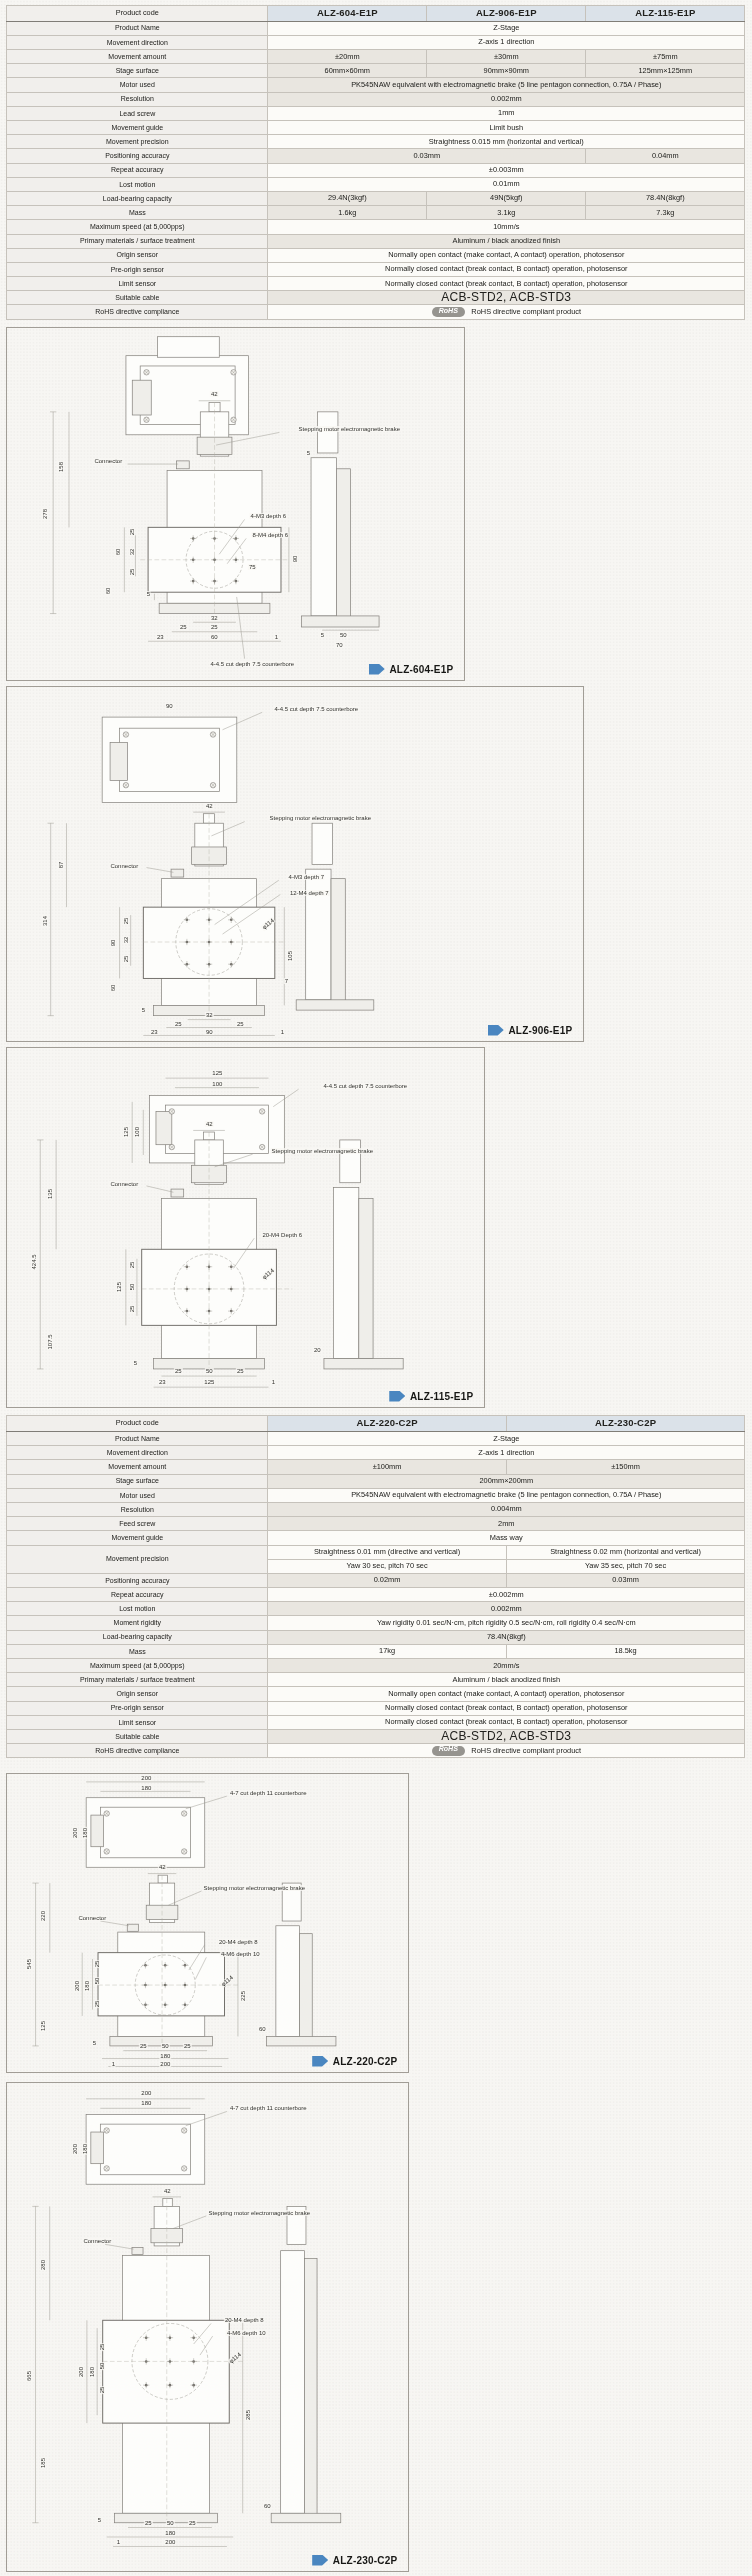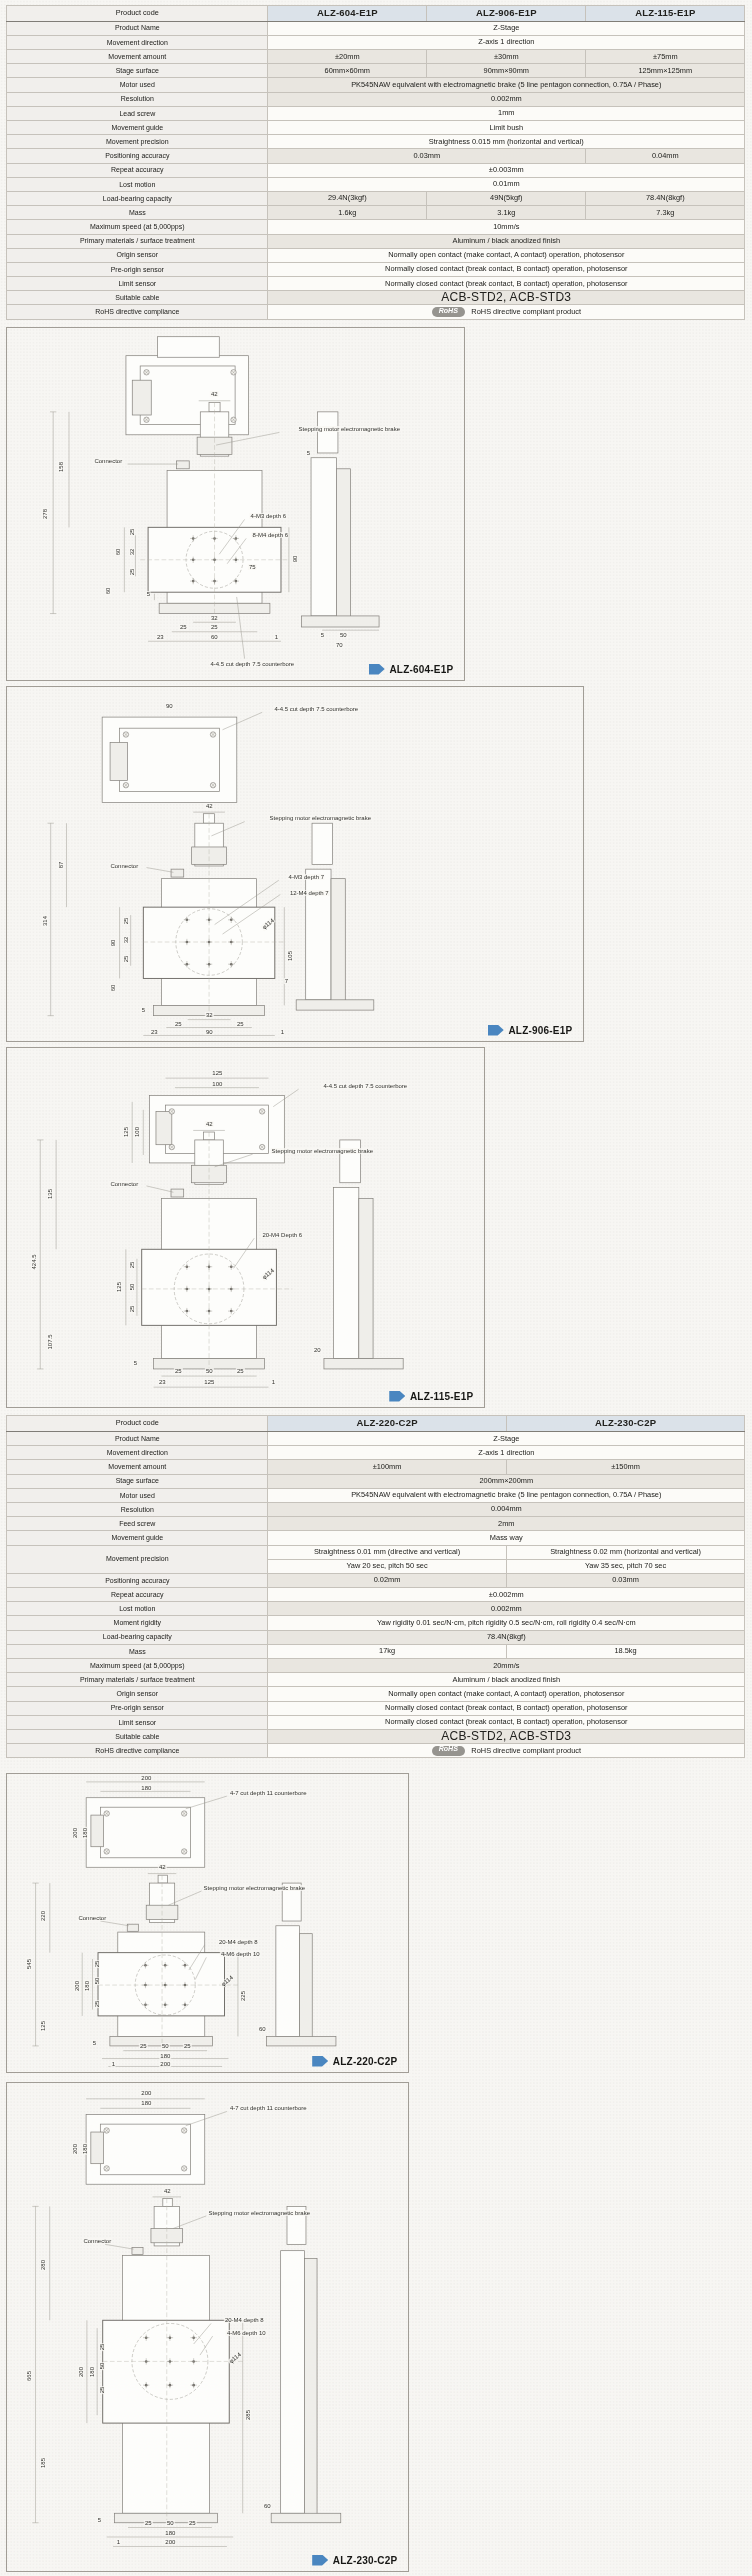--- a/index.html
+++ b/index.html
@@ -204,21 +204,21 @@
         <tr>
           <td class="lbl">Movement guide</td>
           <td class="val" colspan="2">Mass way</td>
         </tr>
         <tr>
           <td class="lbl" rowspan="2">Movement precision</td>
           <td class="val">Straightness 0.01 mm (directive and vertical)</td>
           <td class="val">Straightness 0.02 mm (horizontal and vertical)</td>
         </tr>
         <tr>
-          <td class="val">Yaw 20 sec, pitch 50 sec</td>
+          <td class="val">Yaw 30 sec, pitch 70 sec</td>
           <td class="val">Yaw 35 sec, pitch 70 sec</td>
         </tr>
         <tr class="shade">
           <td class="lbl">Positioning accuracy</td>
           <td class="val">0.02mm</td>
           <td class="val">0.03mm</td>
         </tr>
         <tr>
           <td class="lbl">Repeat accuracy</td>
           <td class="val" colspan="2">±0.002mm</td>

